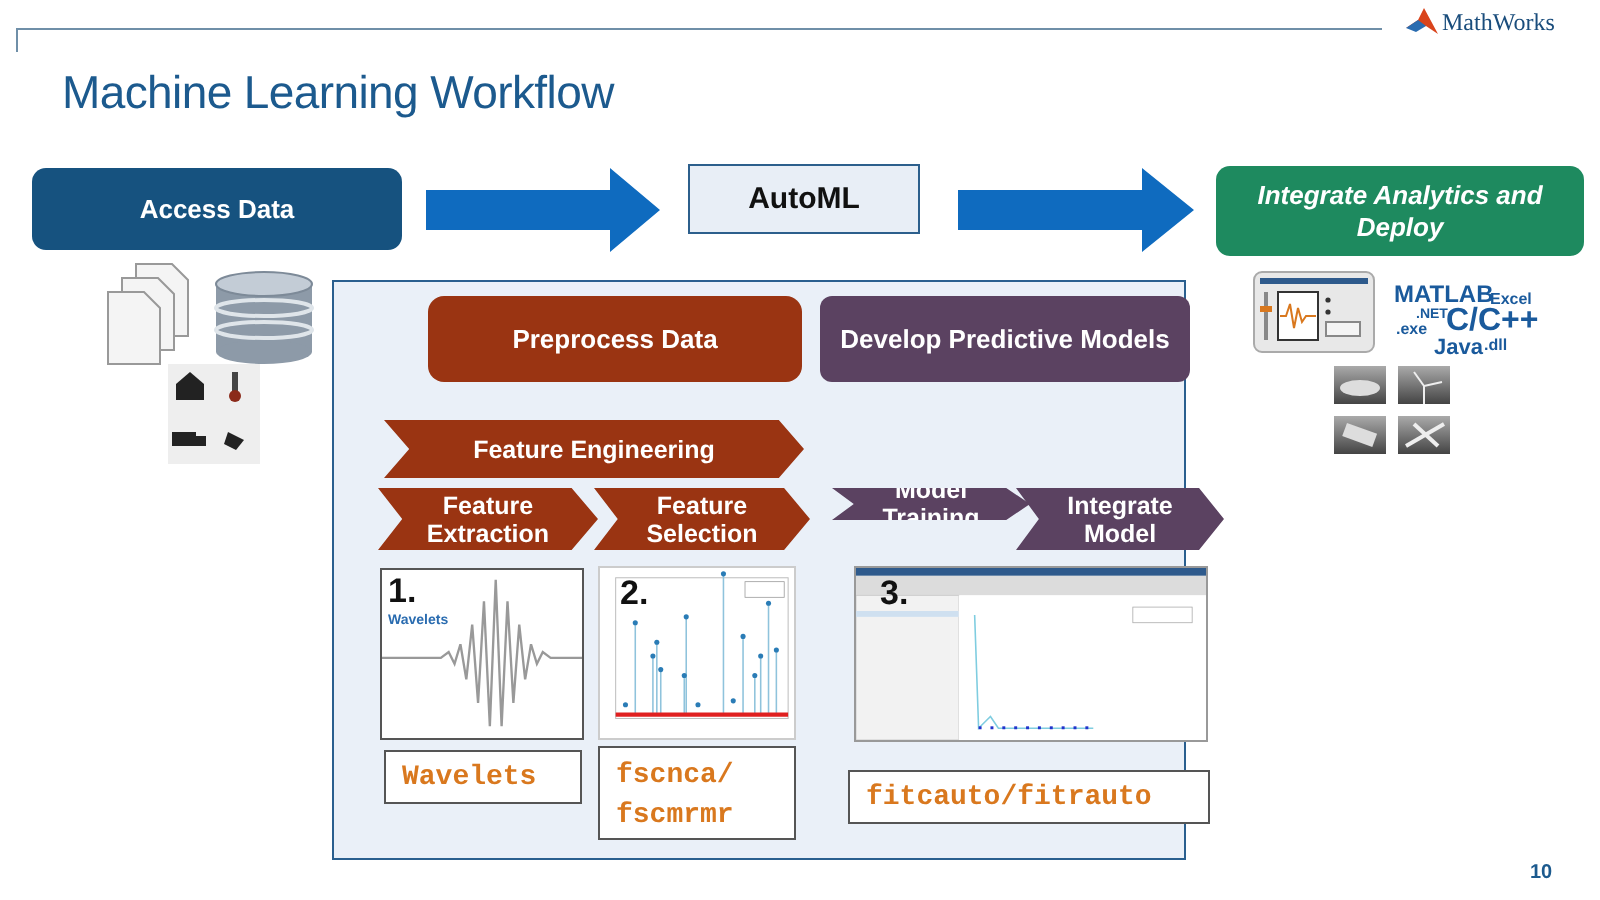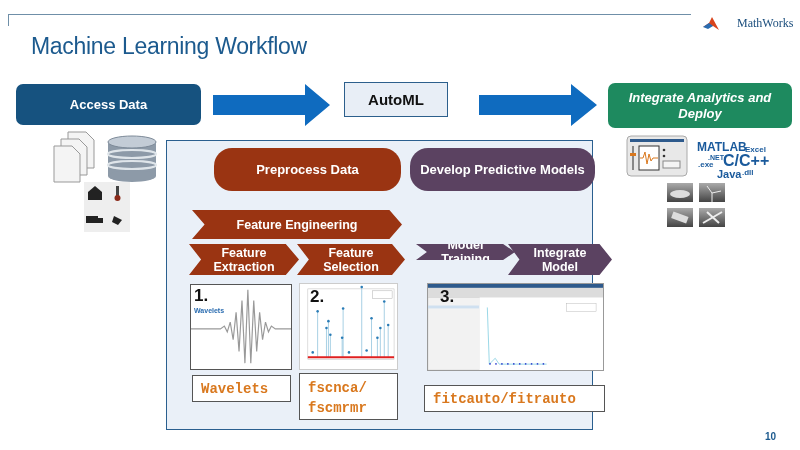--- a/index.html
+++ b/index.html
@@ -1,38 +1,38 @@
 <!DOCTYPE html>
 <html><head>
 <meta charset="utf-8">
 <style>
   * { box-sizing: border-box; margin: 0; padding: 0; }
   html, body { width: 800px; height: 450px; background: #ffffff; overflow: hidden; }
   body { position: relative; font-family: "Liberation Sans", sans-serif; }
 
   .top-rule { position: absolute; left: 8px; top: 14px; width: 683px; height: 1px; background: #6f8fa8; }
   .top-rule-tick { position: absolute; left: 8px; top: 14px; width: 1px; height: 12px; background: #6f8fa8; }
-  .logo { position: absolute; left: 703px; top: 16px; display: flex; align-items: flex-end; gap: 18px; }
+  .logo { position: absolute; left: 703px; top: 4px; display: flex; align-items: flex-start; gap: 2px; }
   .logo svg { width: 16px; height: 14px; }
   .logo-text { font-family: "Liberation Serif", serif; font-size: 12px; color: #1a4d7c; }
 
   .title { position: absolute; left: 31px; top: 33px; font-size: 23px; color: #1c5a8e; letter-spacing: -0.3px; }
 
   .box { position: absolute; display: flex; align-items: center; justify-content: center; text-align: center; font-weight: bold; color: #fff; }
   .access { left: 16px; top: 84px; width: 185px; height: 41px; background: #16527f; border-radius: 7px; font-size: 13px; }
-  .automl { left: 344px; top: 82px; width: 104px; height: 35px; background: #e8eef6; border: 1.5px solid #2c5f8c; color: #111; font-size: 15px; }
+  .automl { left: 344px; top: 82px; width: 116px; height: 35px; background: #e8eef6; border: 1.5px solid #2c5f8c; color: #111; font-size: 15px; }
   .deploy { left: 608px; top: 83px; width: 184px; height: 45px; background: #1e8a5f; border-radius: 7px; font-size: 13px; line-height: 16px; padding: 0 8px; font-style: italic; }
 
   .arrow { position: absolute; }
   .arrow svg { width: 100%; height: 100%; }
 
   .panel { position: absolute; left: 166px; top: 140px; width: 427px; height: 290px; background: #eaf0f8; border: 1.5px solid #2a5f8f; }
 
-  .prep { left: 214px; top: 148px; width: 187px; height: 43px; background: #9a3412; border-radius: 18px; font-size: 13px; }
-  .dev { left: 410px; top: 148px; width: 185px; height: 43px; background: #5b4261; border-radius: 18px; font-size: 13px; }
+  .prep { left: 214px; top: 148px; width: 187px; height: 43px; background: #9a3412; border-radius: 8px; font-size: 13px; }
+  .dev { left: 410px; top: 148px; width: 185px; height: 43px; background: #5b4261; border-radius: 6px; font-size: 13px; }
 
   .chev { position: absolute; display: flex; align-items: center; justify-content: center; text-align: center; color: #fff; font-weight: bold; font-size: 12.5px; line-height: 14px; }
   .chev.red { background: #9a3412; }
   .chev.purple { background: #5b4261; }
   .fe { left: 192px; top: 210px; width: 210px; height: 29px; clip-path: polygon(0 0, 94% 0, 100% 50%, 94% 100%, 0 100%, 6% 50%); }
   .c1 { left: 189px; top: 244px; width: 110px; height: 31px; clip-path: polygon(0 0, 88% 0, 100% 50%, 88% 100%, 0 100%, 11% 50%); }
   .c2 { left: 297px; top: 244px; width: 108px; height: 31px; clip-path: polygon(0 0, 88% 0, 100% 50%, 88% 100%, 0 100%, 11% 50%); }
   .c3 { left: 416px; top: 244px; width: 99px; height: 16px; clip-path: polygon(0 0, 88% 0, 100% 50%, 88% 100%, 0 100%, 11% 50%); }
   .c4 { left: 508px; top: 244px; width: 104px; height: 31px; clip-path: polygon(0 0, 88% 0, 100% 50%, 88% 100%, 0 100%, 11% 50%); }
 

